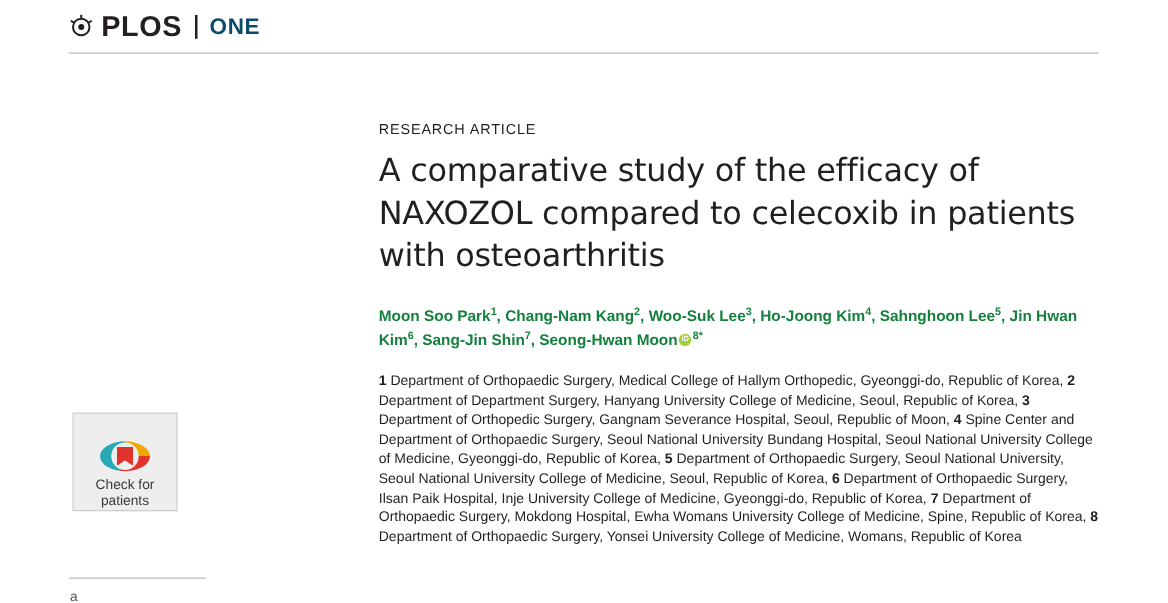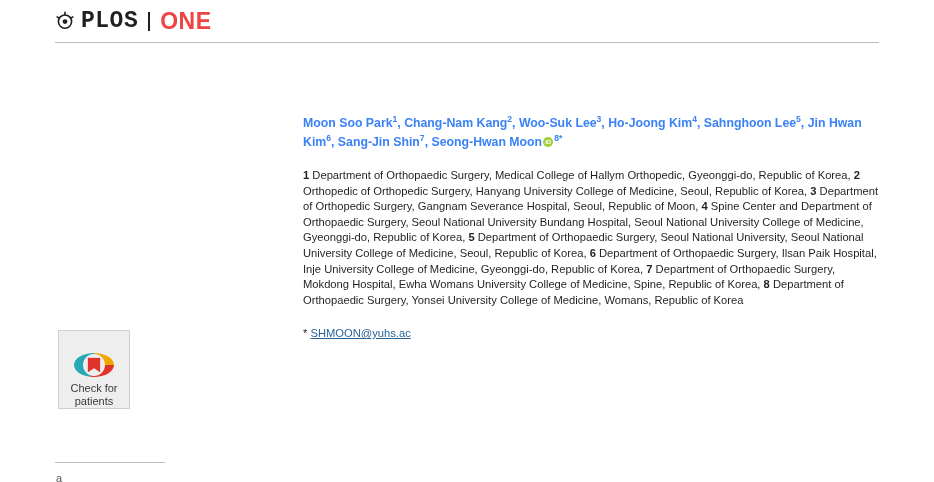--- a/index.html
+++ b/index.html
@@ -36,44 +36,43 @@
     width: 20px;
     height: 20px;
     position: relative;
   }
   .logo-text {
     font-size: 23px;
     font-weight: bold;
     letter-spacing: 0.5px;
     color: #231f20;
     line-height: 1;
-    font-family: Liberation Mono, monospace;
   }
   .logo-bar {
     display: inline-block;
     width: 2px;
     height: 19px;
     background: #231f20;
     margin: 0 4px;
     vertical-align: -3px;
   }
   .logo-one {
-    font-size: 23px;
+    font-size: 18px;
     font-weight: bold;
     letter-spacing: 0.5px;
-    color: #ef4444;
+    color: #0c4a6e;
     line-height: 1;
   }
 
   
   .updates-badge {
     position: absolute;
     left: 58px;
     top: 330px;
-    width: 72px;
+    width: 84px;
     height: 79px;
     background: #eeeeee;
     border: 1px solid #cfcfcf;
     display: flex;
     flex-direction: column;
     align-items: center;
     justify-content: flex-start;
     padding-top: 22px;
     box-sizing: border-box;
   }
@@ -152,21 +151,21 @@
     line-height: 34px;
     font-weight: normal;
     color: #231f20;
     margin: 0 0 22px 0;
     letter-spacing: -0.2px;
   }
   .authors {
     font-size: 12.3px;
     font-weight: bold;
     line-height: 19px;
-    color: #3b82f6;
+    color: #15803d;
     margin: 16px 0 16px 0;
   }
   .authors sup {
     font-size: 8.6px;
     font-weight: bold;
     vertical-align: super;
     line-height: 0;
   }
   .orcid {
     display: inline-block;
@@ -238,43 +237,42 @@
     <span>Check for</span><br>
     <span>patients</span>
   </div>
 </div>
 
 <div class="left-rule"></div>
 <div class="left-rule-mark">a</div>
 
 <div class="article">
 
-
+  <div class="kicker">RESEARCH ARTICLE</div>
+
+  <h1 class="title">A comparative study of the efficacy of NAXOZOL compared to celecoxib in patients with osteoarthritis</h1>
 
   <div class="authors">
     <span>Moon Soo Park</span><sup>1</sup><span>, Chang-Nam Kang</span><sup>2</sup><span>, Woo-Suk Lee</span><sup>3</sup><span>, Ho-Joong Kim</span><sup>4</sup><span>, Sahnghoon Lee</span><sup>5</sup><span>, Jin</span>
     <span>Hwan Kim</span><sup>6</sup><span>, Sang-Jin Shin</span><sup>7</sup><span>, Seong-Hwan Moon</span><span class="orcid"></span><sup>8</sup><sup>*</sup>
   </div>
 
   <div class="affiliations">
     <b>1</b>
     <span>Department of Orthopaedic Surgery, Medical College of Hallym Orthopedic, Gyeonggi-do, Republic of Korea,</span>
     <b>2</b>
-    <span>Orthopedic of Orthopedic Surgery, Hanyang University College of Medicine, Seoul, Republic of Korea,</span>
+    <span>Department of Department Surgery, Hanyang University College of Medicine, Seoul, Republic of Korea,</span>
     <b>3</b>
     <span>Department of Orthopedic Surgery, Gangnam Severance Hospital, Seoul, Republic of Moon,</span>
     <b>4</b>
     <span>Spine Center and Department of Orthopaedic Surgery, Seoul National University Bundang Hospital, Seoul National University College of Medicine, Gyeonggi-do, Republic of Korea,</span>
     <b>5</b>
     <span>Department of Orthopaedic Surgery, Seoul National University, Seoul National University College of Medicine, Seoul, Republic of Korea,</span>
     <b>6</b>
     <span>Department of Orthopaedic Surgery, Ilsan Paik Hospital, Inje University College of Medicine, Gyeonggi-do, Republic of Korea,</span>
     <b>7</b>
     <span>Department of Orthopaedic Surgery, Mokdong Hospital, Ewha Womans University College of Medicine, Spine, Republic of Korea,</span>
     <b>8</b>
     <span>Department of Orthopaedic Surgery, Yonsei University College of Medicine, Womans, Republic of Korea</span>
   </div>
 
-  <div class="corresponding">
-    <span>* </span><a href="#">SHMOON@yuhs.ac</a>
-  </div>
 
 </div>
 
 </body></html>

